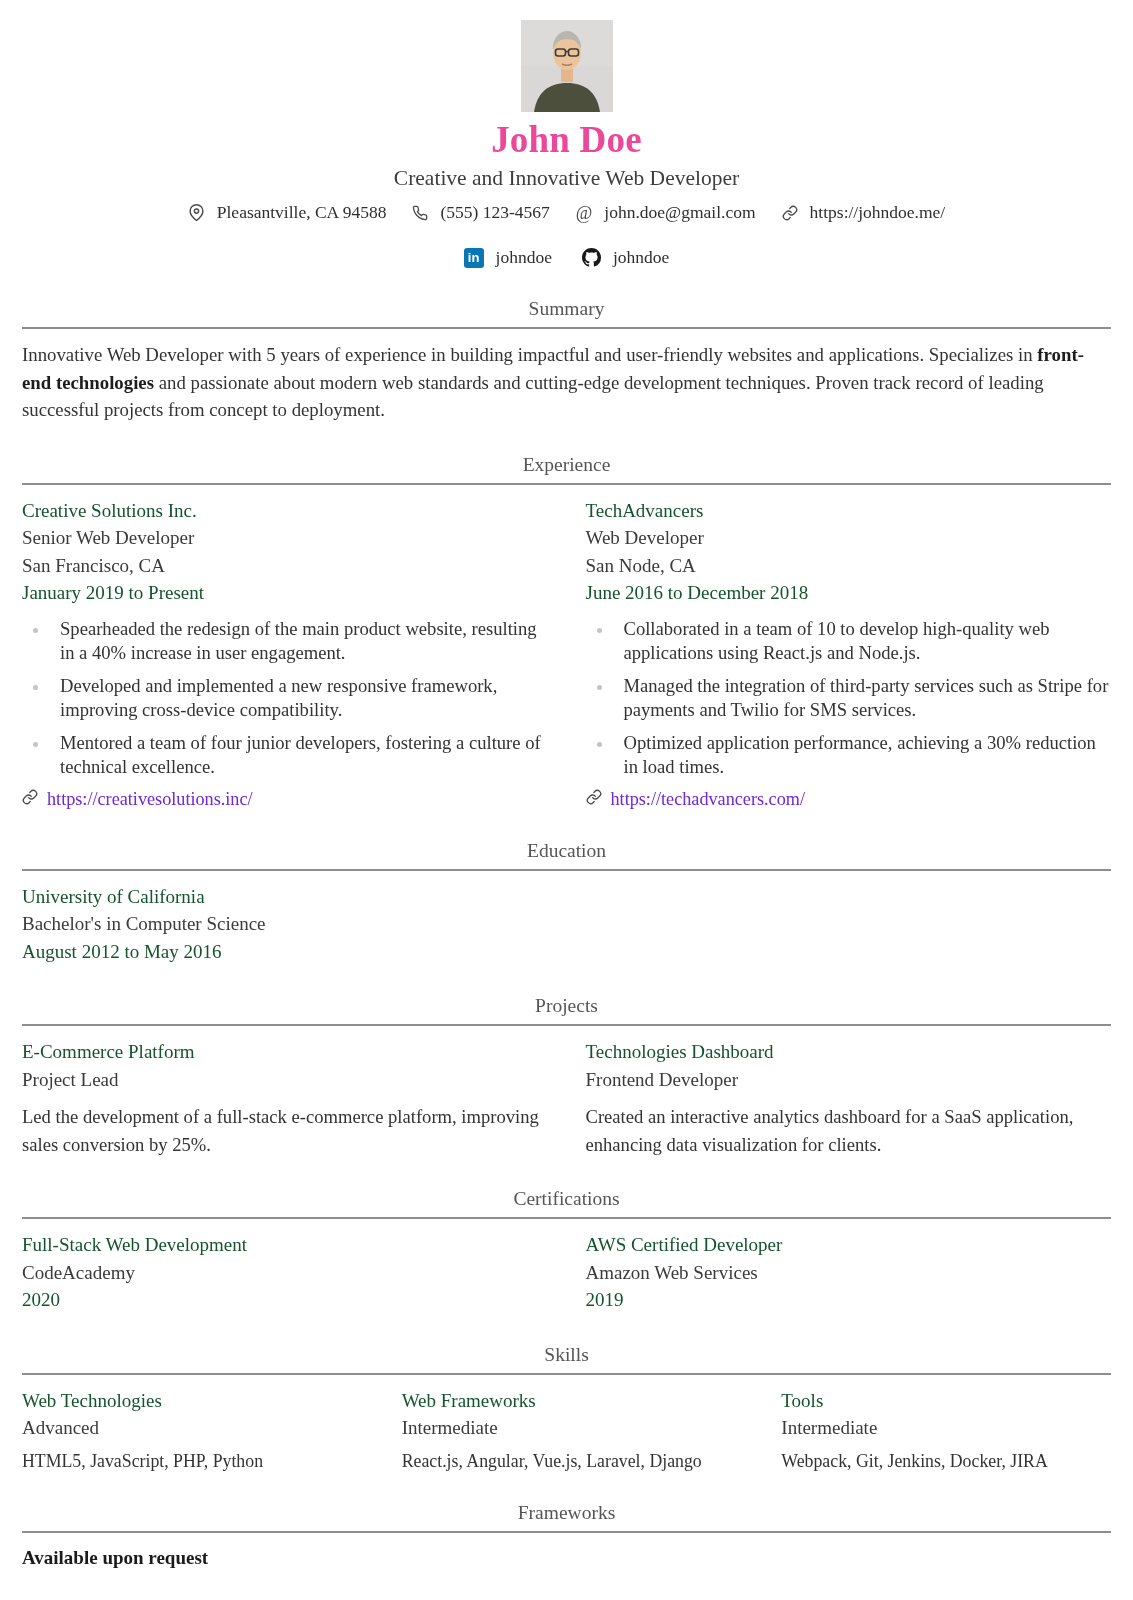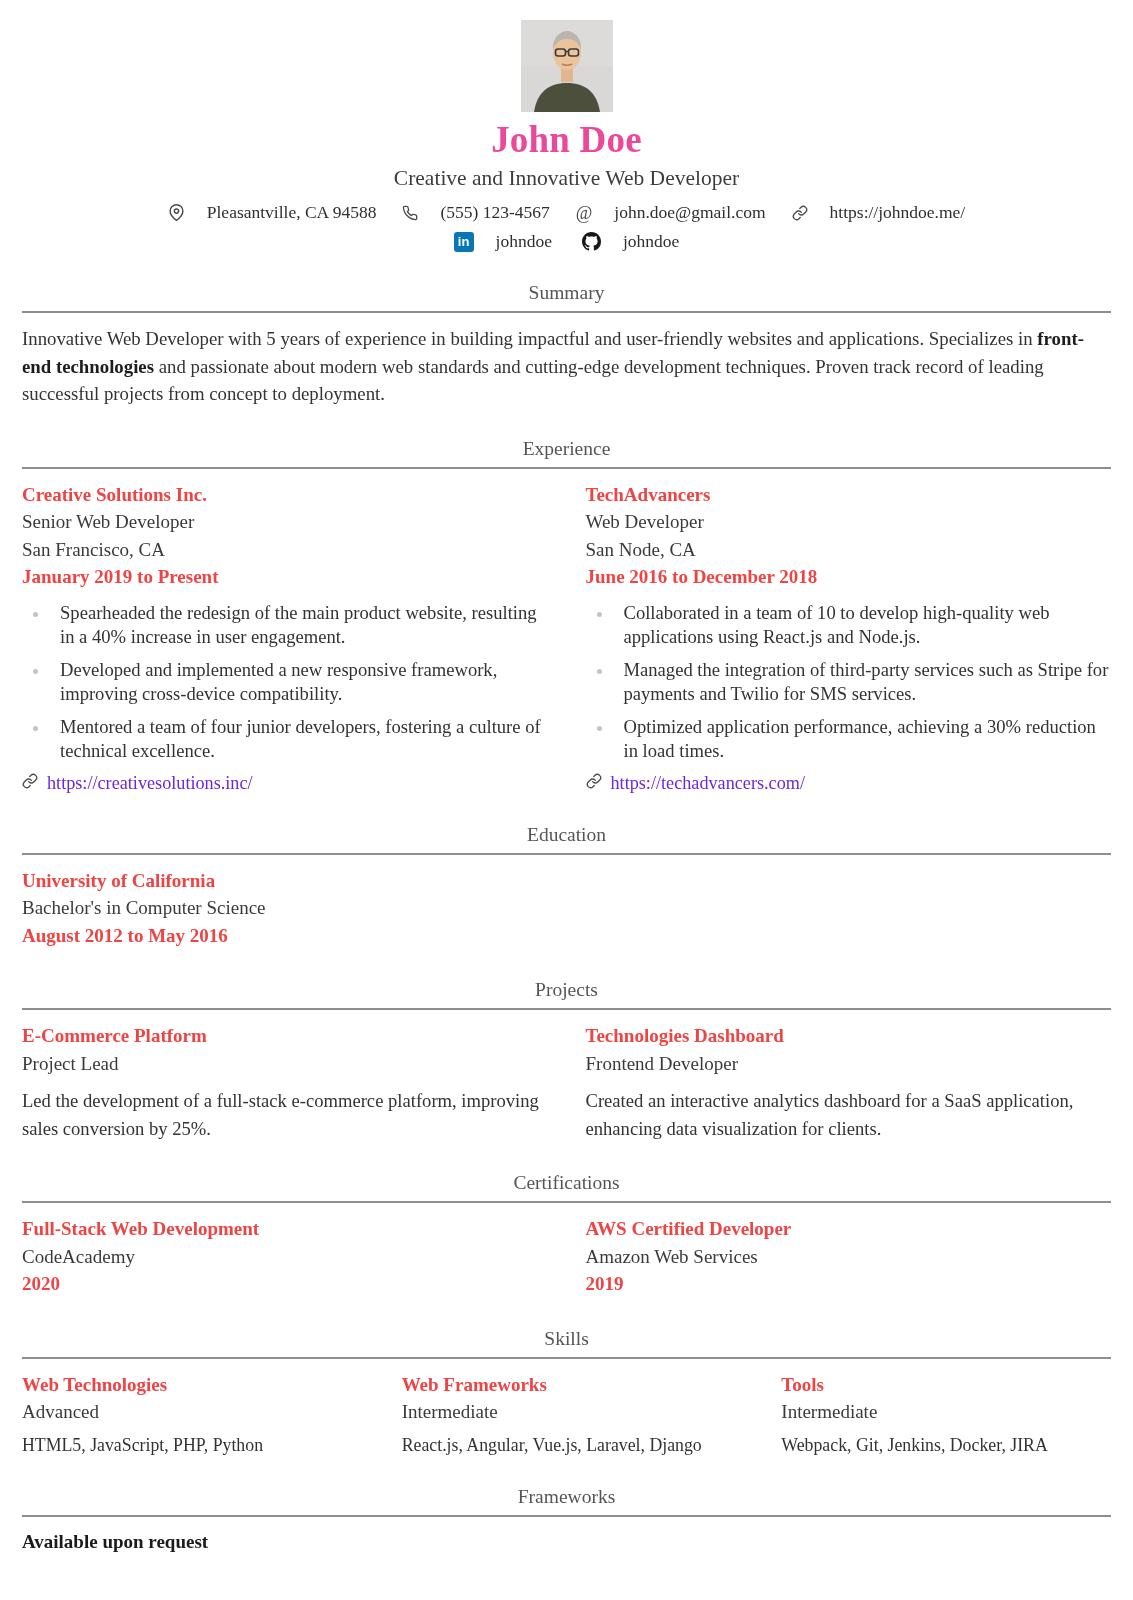--- a/index.html
+++ b/index.html
@@ -14,22 +14,22 @@
   
   .header { text-align: center; }
   .avatar { width: 92px; height: 92px; display: inline-block; vertical-align: top; }
   .name { font-size: 37px; font-weight: 700; color: #ec4899; margin-top: 6px; letter-spacing: .2px; }
   .subtitle { font-size: 21.5px; color: #3d3d3d; margin-top: 5px; }
 
   .contact-row {
     display: flex; justify-content: center; align-items: center;
     gap: 26px; margin-top: 11px; font-size: 17.5px; color: #2f2f2f;
   }
-  .contact-row.second { margin-top: 8px; gap: 30px; align-items: center; }
-  .contact-item { display: flex; align-items: center; gap: 22px; }
+  .contact-row.second { margin-top: 24px; gap: 30px; align-items: center; }
+  .contact-item { display: flex; align-items: center; gap: 12px; }
   .contact-item svg { display: block; }
   .icon-stroke { stroke: #4a4a4a; fill: none; stroke-width: 2; stroke-linecap: round; stroke-linejoin: round; }
   .at-glyph { font-size: 18px; color: #4a4a4a; line-height: 1; }
   .li-badge {
     width: 20px; height: 20px; border-radius: 3px; background: var(--linkedin, #0a77b5);
     color: #fff; font-family: "Liberation Sans", sans-serif; font-weight: 700;
     font-size: 13px; display: flex; align-items: center; justify-content: center; line-height: 1;
   }
   .gh-mark { fill: var(--github, #191717); }
 
@@ -41,21 +41,21 @@
   .rule { border: none; border-top: 2px solid #8e8e8e; margin-top: 7px; }
   .section-body { margin-top: 12px; }
 
   .summary-text { font-size: 18.8px; line-height: 27.5px; color: #333333; }
   .summary-text b { color: #1d1d1d; }
 
   .two-col { display: grid; grid-template-columns: 1fr 1fr; column-gap: 38px; }
   .three-col { display: grid; grid-template-columns: 1fr 1fr 1fr; column-gap: 50px; }
 
   .line { font-size: 19px; line-height: 27.5px; color: #3a3a3a; }
-  .line.strong { font-weight: 700; color: #ef4444; }
+  .line.strong { font-weight: 400; color: #14532d; }
 
   ul.bullets { list-style: none; margin-top: 10px; }
   ul.bullets li {
     position: relative; padding-left: 38px; margin-bottom: 9px;
     font-size: 18.6px; line-height: 24px; color: #333333;
   }
   ul.bullets li::before {
     content: ""; position: absolute; left: 11px; top: 11px;
     width: 5px; height: 5px; border-radius: 50%; background: #c4c4c4;
   }

